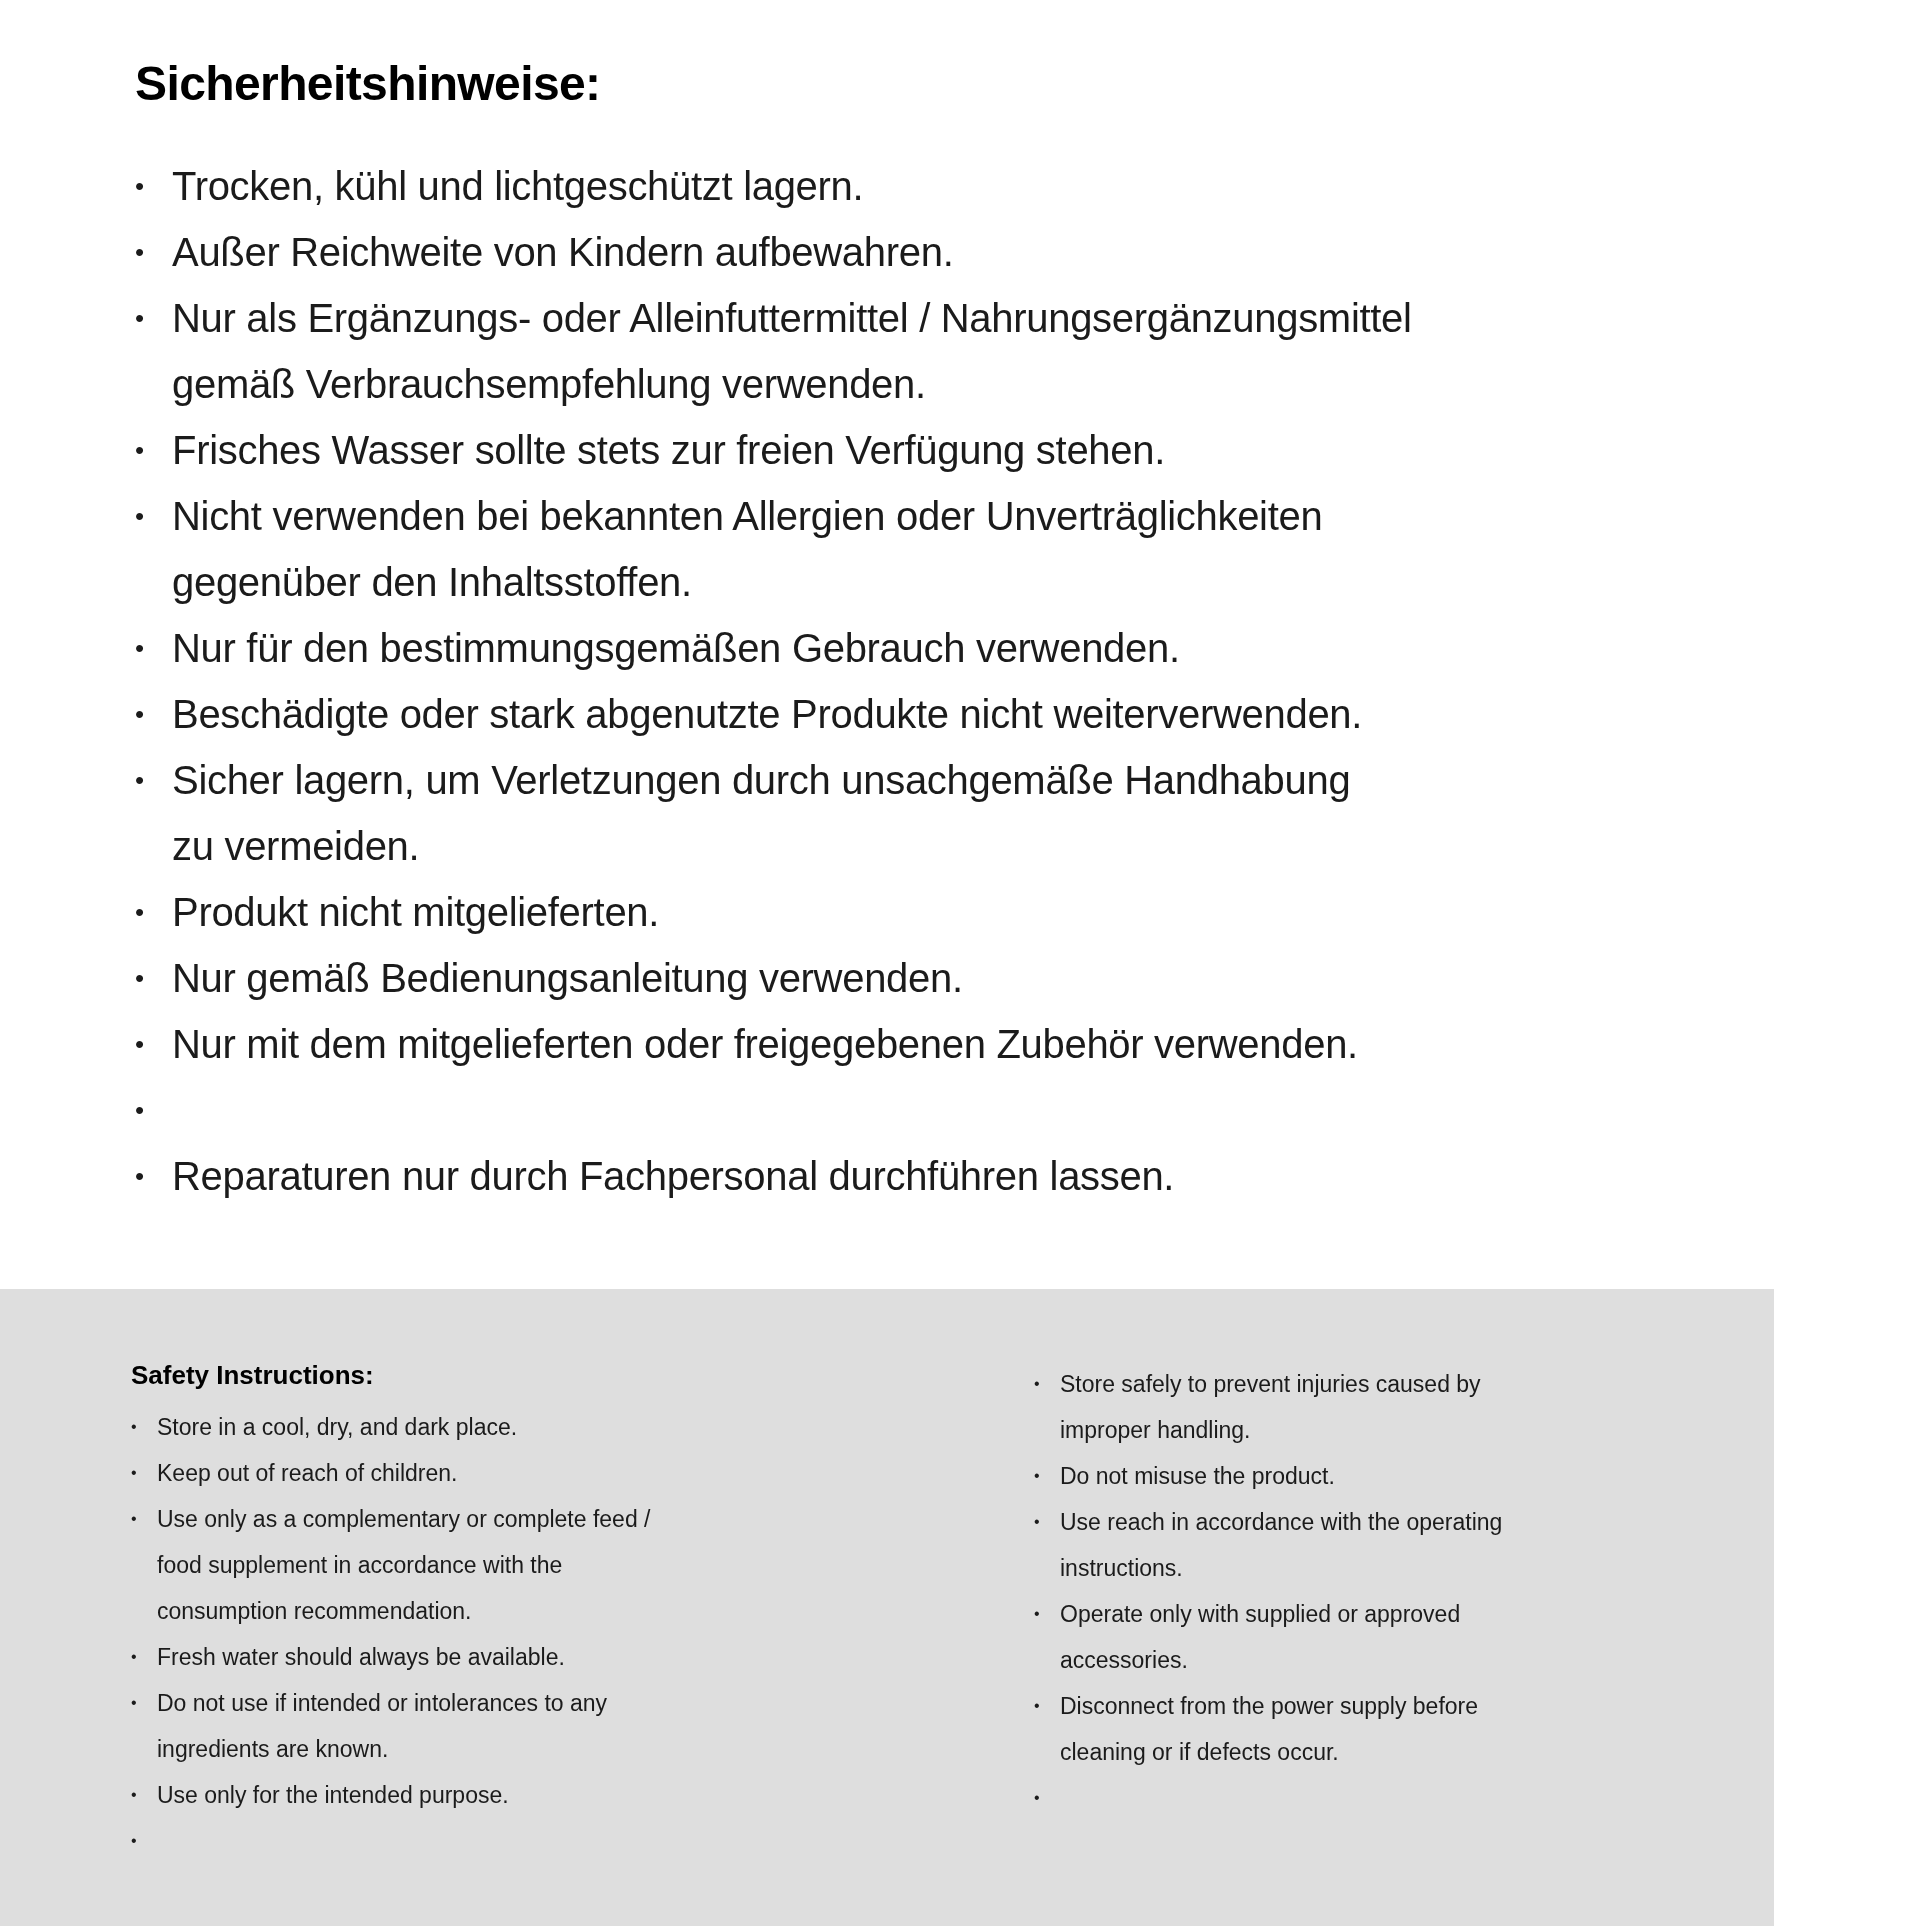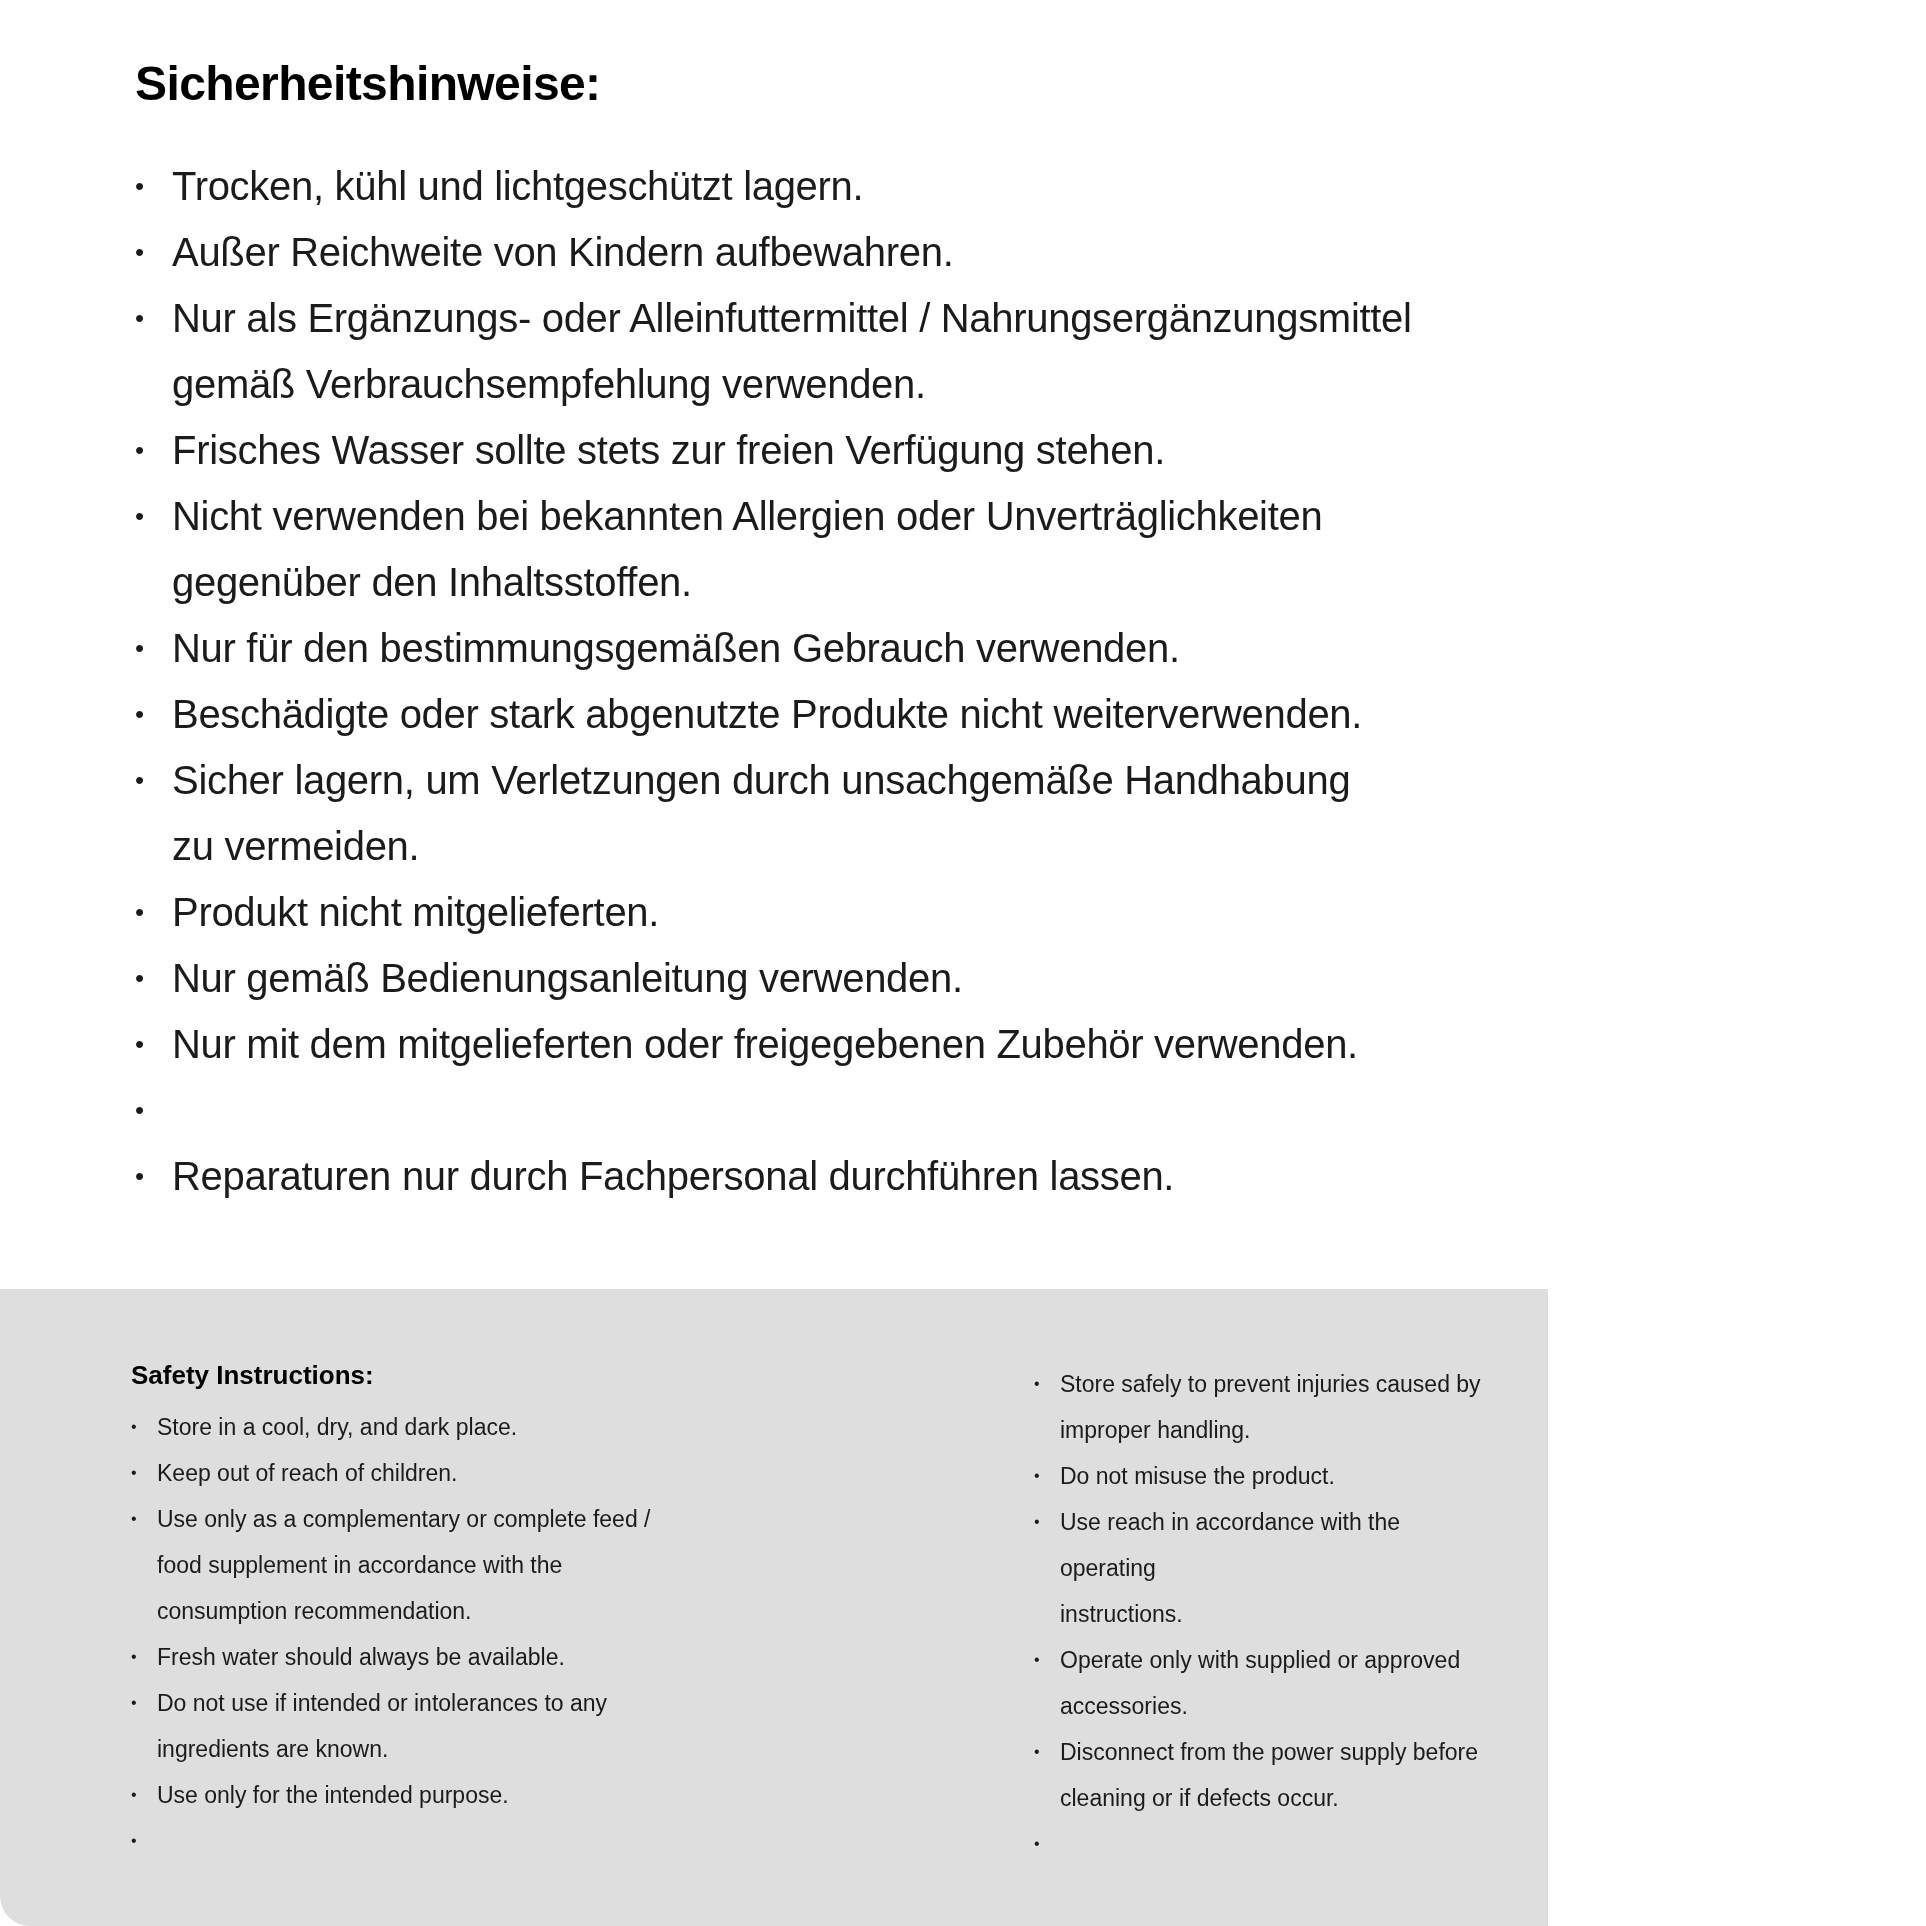--- a/index.html
+++ b/index.html
@@ -4,21 +4,20 @@
 <style>
   html, body { margin: 0; padding: 0; }
   .page {
     position: relative;
     width: 1926px;
     height: 1926px;
     background: #ffffff;
     font-family: "Liberation Sans", sans-serif;
     color: #1b1b1b;
     overflow: hidden;
-    border-radius: 30px;
   }
 
   
   .de-section {
     box-sizing: border-box;
     padding: 56px 64px 0 135px;
   }
   .de-heading {
     margin: 0 0 42px 0;
     font-size: 48px;
@@ -40,21 +39,21 @@
     font-size: 26px;
     line-height: 66px;
   }
   .de-list .txt { white-space: pre-line; }
 
   
   .en-panel {
     position: absolute;
     left: 0;
     top: 1289px;
-    width: 1548px;
+    width: 1774px;
     height: 637px;
     box-sizing: border-box;
     background: #dedede;
     padding: 71px 64px 0 131px;
     display: flex;
   }
   .col-left { flex: 0 0 903px; width: 903px; }
   .col-right { flex: 1; padding-top: 1.3px; }
 
   .en-heading {

